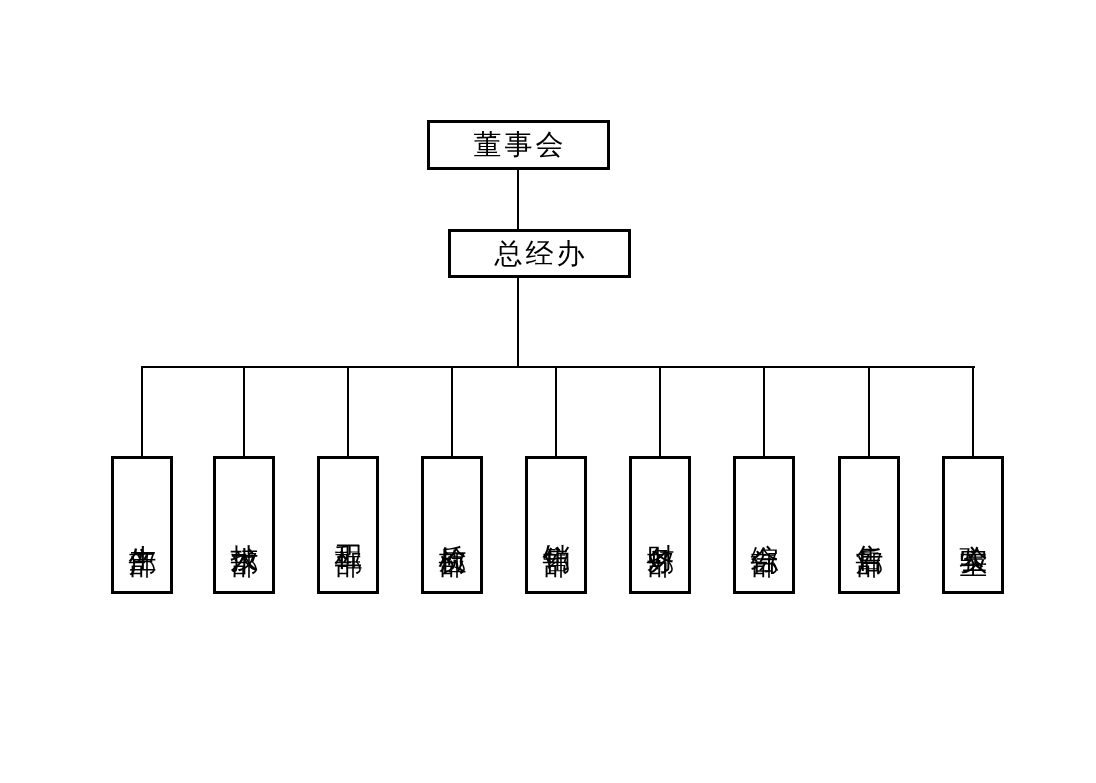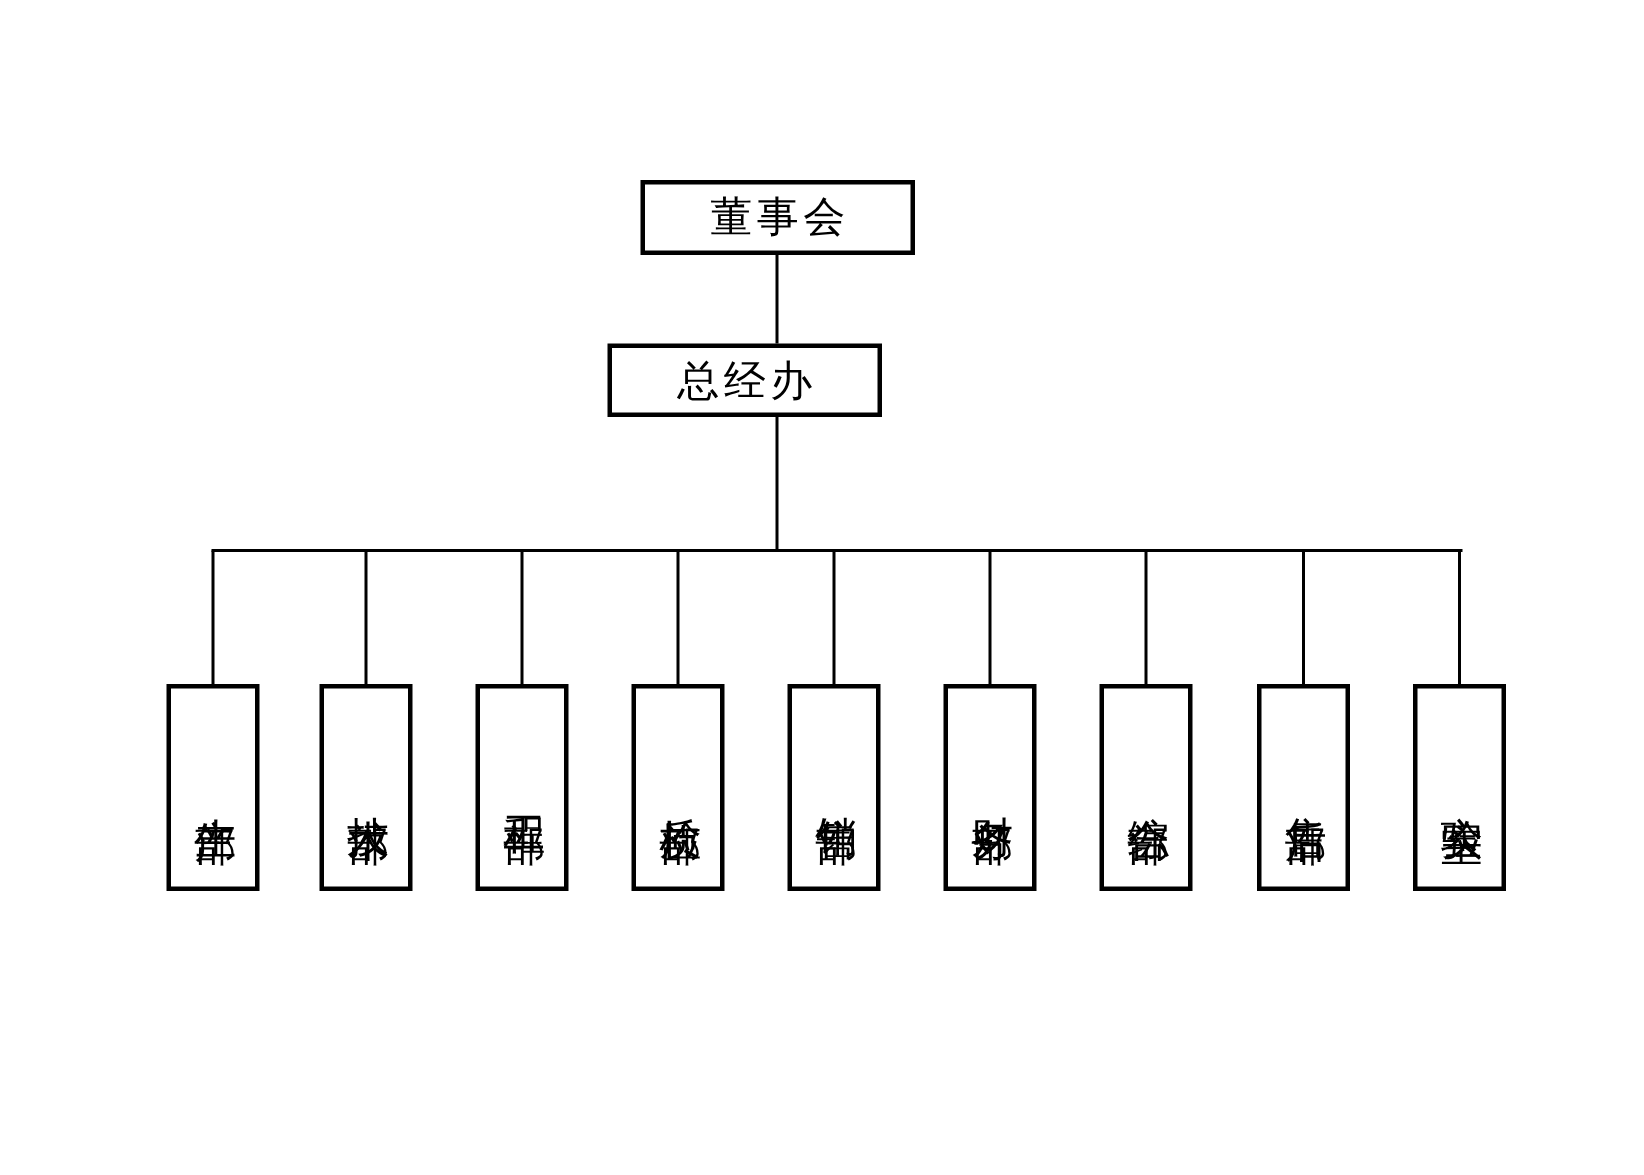--- a/index.html
+++ b/index.html
@@ -61,21 +61,21 @@
 <body>
 
 <div class="page">
 
   <div class="hbox" style="left:427px; top:120px;">
     <span>董事会</span>
   </div>
 
   <div class="line vline" style="left:517px; top:169px; height:61px;"></div>
 
-  <div class="hbox" style="left:405px; top:229px; height:49px;">
+  <div class="hbox" style="left:448px; top:229px; height:49px;">
     <span>总经办</span>
   </div>
 
   <div class="line vline" style="left:517px; top:277px; height:91px;"></div>
 
   <div class="line hline" style="left:141px; top:366px; width:834px;"></div>
 
   <div class="line vline" style="left:141px; top:367px; height:89px;"></div>
   <div class="line vline" style="left:243px; top:367px; height:89px;"></div>
   <div class="line vline" style="left:347px; top:367px; height:89px;"></div>

